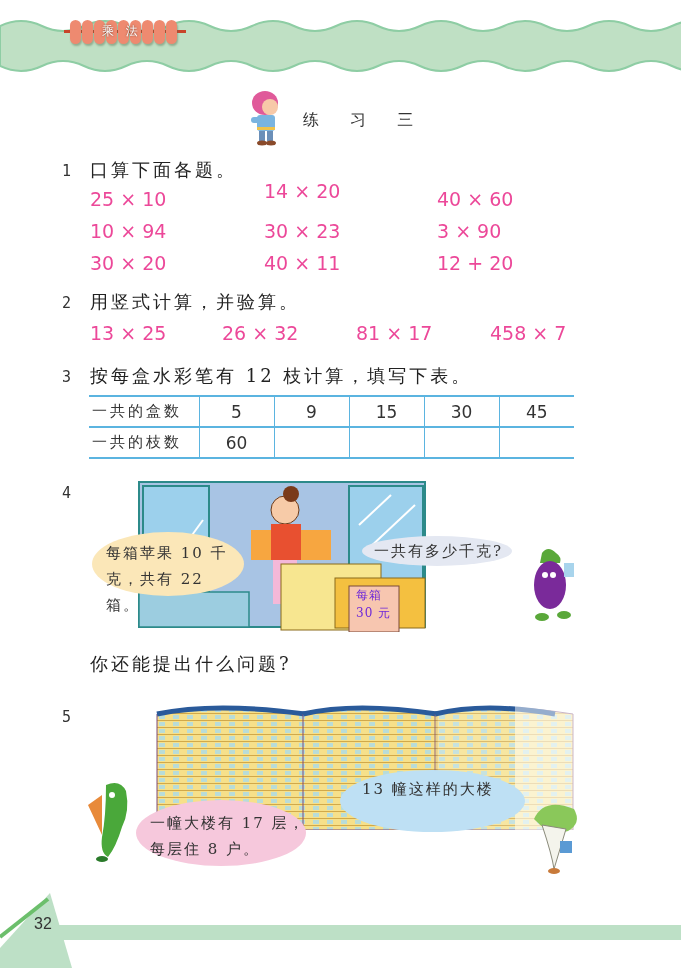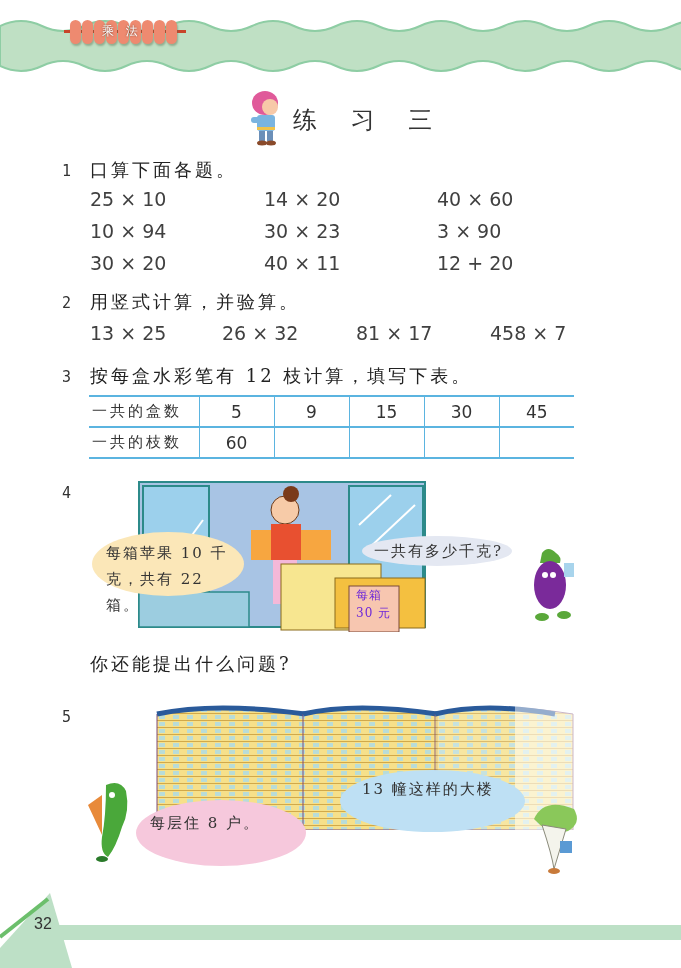--- a/index.html
+++ b/index.html
@@ -9,25 +9,25 @@
   
   .header-band { position: absolute; left: 0; top: 14px; width: 681px; height: 60px; }
   .chapter-tag { position: absolute; left: 64px; top: 18px; height: 28px; width: 122px; }
   .chapter-tag .rod { position: absolute; left: 0; top: 12px; width: 122px; height: 3px; background: #c8442a; }
   .chapter-tag .bead { position: absolute; top: 2px; width: 11px; height: 24px; background: #ee8a70; border-radius: 6px; box-shadow: 1px 2px 2px rgba(90,110,80,0.45); }
   .chapter-tag .label { position: absolute; left: 38px; top: 5px; font-size: 12px; color: #ffffff; letter-spacing: 4px; font-family: "DejaVu Serif", serif; text-shadow: 0 0 2px #6b3a2a; }
 
   
   .title-wrap { position: absolute; left: 243px; top: 86px; height: 62px; display: flex; align-items: center; }
   .mascot { width: 50px; height: 60px; position: relative; }
-  .title { font-family: "DejaVu Serif", serif; font-size: 24px; letter-spacing: 13px; color: #333; margin-top: 6px; }
+  .title { font-family: "DejaVu Serif", serif; font-size: 16px; letter-spacing: 13px; color: #333; margin-left: 10px; margin-top: 6px; }
 
   .qnum { position: absolute; font-size: 15px; color: #333; font-family: "DejaVu Sans Mono", monospace; }
   .qtext { position: absolute; font-family: "DejaVu Serif", serif; font-size: 18px; color: #222; letter-spacing: 3px; }
-  .expr { position: absolute; font-size: 19px; color: #404040; font-family: "DejaVu Sans", sans-serif; white-space: pre; }
+  .expr { position: absolute; font-size: 19px; color: #ec4899; font-family: "DejaVu Sans", sans-serif; white-space: pre; }
 
   
   .tbl { position: absolute; left: 89px; top: 395px; border-collapse: collapse; }
   .tbl td { height: 31px; border-top: 2px solid #5bb4e0; border-bottom: 2px solid #5bb4e0; border-left: 1.5px solid #5bb4e0; font-size: 17px; text-align: center; color: #333; }
   .tbl td:first-child { border-left: none; width: 110px; font-family: "DejaVu Serif", serif; font-size: 15px; letter-spacing: 3px; text-align: left; padding-left: 3px; }
   .tbl td.c { width: 75px; }
 
   .illus { position: absolute; }
   .bubble { position: absolute; font-family: "DejaVu Serif", serif; color: #333; font-size: 15px; letter-spacing: 2px; line-height: 26px; }
 
@@ -65,21 +65,21 @@
     <rect x="24" y="44" width="6" height="10" fill="#6b8fb8"></rect>
     <ellipse cx="19" cy="56" rx="5" ry="2.5" fill="#8a4a2a"></ellipse>
     <ellipse cx="28" cy="56" rx="5" ry="2.5" fill="#8a4a2a"></ellipse>
   </svg>
   <span class="title">练 习 三</span>
 </div>
 
 <span class="qnum" style="left:62px;top:162px">1</span>
 <span class="qtext" style="left:90px;top:158px">口算下面各题。</span>
 <span class="expr" style="left:90px;top:188px">25 × 10</span>
-<span class="expr" style="left:264px;top:188px">14 × 20</span>
+<span class="expr" style="left:264px;top:180px">14 × 20</span>
 <span class="expr" style="left:437px;top:188px">40 × 60</span>
 <span class="expr" style="left:90px;top:220px">10 × 94</span>
 <span class="expr" style="left:264px;top:220px">30 × 23</span>
 <span class="expr" style="left:437px;top:220px">3 × 90</span>
 <span class="expr" style="left:90px;top:252px">30 × 20</span>
 <span class="expr" style="left:264px;top:252px">40 × 11</span>
 <span class="expr" style="left:437px;top:252px">12 + 20</span>
 
 <span class="qnum" style="left:62px;top:294px">2</span>
 <span class="qtext" style="left:90px;top:290px">用竖式计算，并验算。</span>
@@ -162,20 +162,21 @@
   </defs>
   <path d="M2,14 Q60,0 150,14 L150,130 L2,130 Z" fill="url(#floors)" stroke="#7a4a7a"></path>
   <path d="M2,14 Q60,2 150,14" fill="none" stroke="#2a5a9a" stroke-width="5"></path>
   <path d="M148,14 Q200,0 282,14 L282,130 L148,130 Z" fill="url(#floors)" stroke="#7a4a7a"></path>
   <path d="M148,14 Q200,2 282,14" fill="none" stroke="#2a5a9a" stroke-width="5"></path>
   <path d="M280,14 Q330,0 418,14 L418,130 L280,130 Z" fill="url(#floors)" stroke="#7a4a7a" opacity="0.8"></path>
   <path d="M280,14 Q330,2 400,14" fill="none" stroke="#2a5a9a" stroke-width="5"></path>
   <rect x="360" y="0" width="60" height="130" fill="#ffffff" opacity="0.5"></rect>
 </svg>
 <div class="bubble" style="left:136px;top:800px;width:170px;height:66px;background:#f6c8dc;border-radius:50%;padding:10px 0 0 14px">
+  <div>一幢大楼有 17 层，</div>
   <div>每层住 8 户。</div>
 </div>
 <div class="bubble" style="left:340px;top:770px;width:185px;height:62px;background:#bee0f4;border-radius:50%;padding:6px 0 0 22px">
   <div>13 幢这样的大楼</div>
 </div>
 <svg class="illus" style="left:84px;top:775px" width="50" height="90" viewBox="0 0 50 90">
   <path d="M4,30 L18,20 L18,60 Z" fill="#e88a3a"></path>
   <path d="M22,10 q14,-6 20,6 q4,20 -4,36 q-6,20 -14,30 q-8,-4 -6,-20 q4,-20 4,-52 z" fill="#4aa83a"></path>
   <circle cx="28" cy="20" r="3" fill="#fff"></circle>
   <ellipse cx="18" cy="84" rx="6" ry="3" fill="#2a7a2a"></ellipse>

